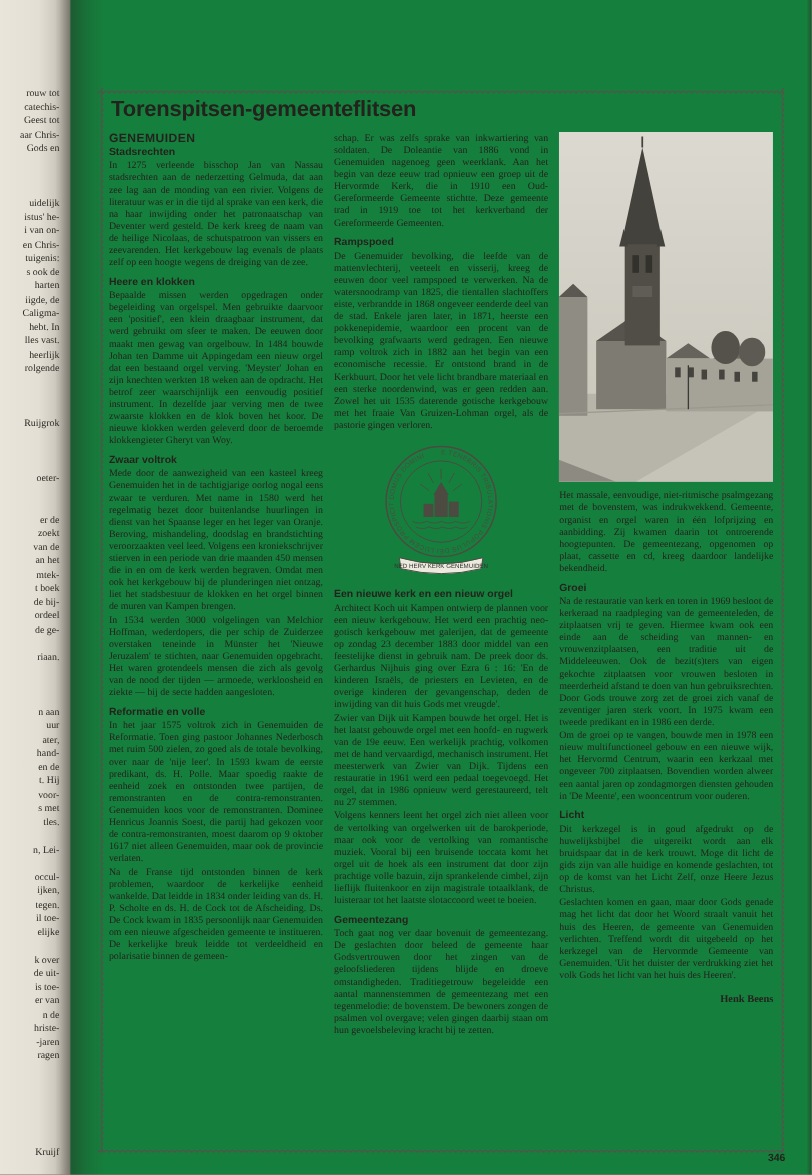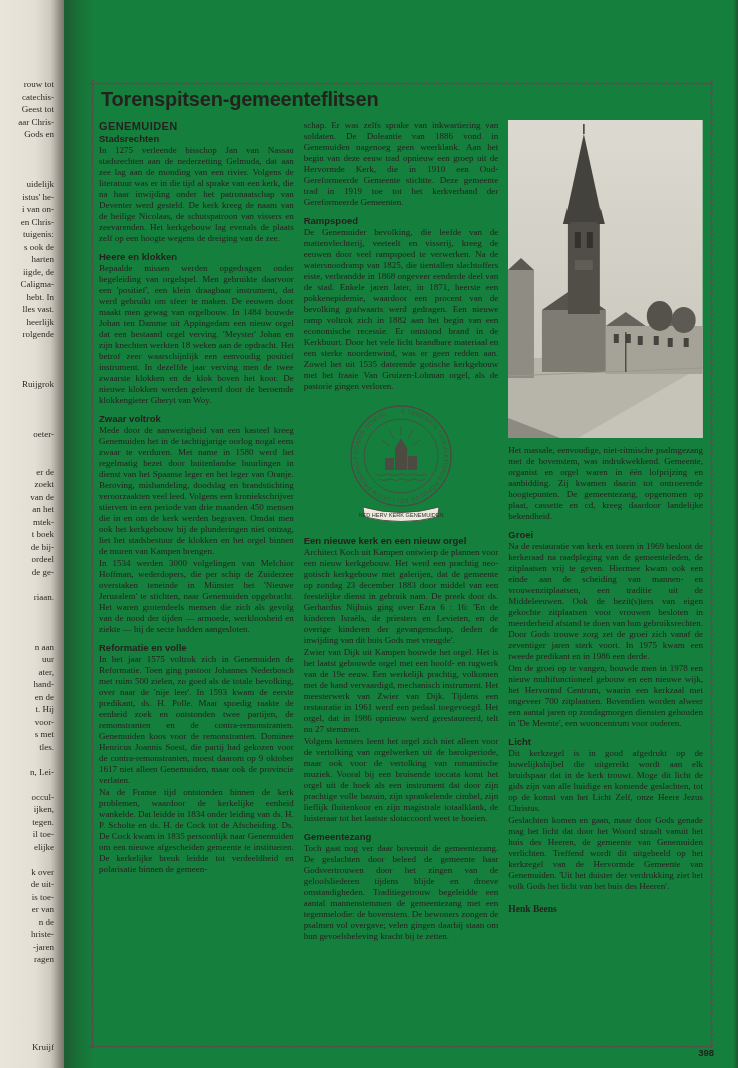--- a/index.html
+++ b/index.html
@@ -42,21 +42,21 @@
   .subject { font-family:"Liberation Sans", sans-serif; font-weight:bold; font-size:11px;
     letter-spacing:0.4px; color:#24221d; }
   h3.sec { font-family:"Liberation Sans", sans-serif; font-weight:bold; font-size:9.5px;
     color:#24221d; margin:7px 0 1px; }
   .subject + h3.sec { margin-top:1px; }
   p.body { font-size:9px; line-height:11px; text-align:justify; color:#24221d; margin:0 0 1px; }
 
   .photo { width:100%; height:318px; display:block; margin-bottom:7px; }
   .figure-seal { width:112px; height:128px; display:block; margin:8px auto 2px; }
   .author { font-family:"Liberation Serif", serif; font-weight:bold; font-size:9.5px;
-    margin-top:12px; color:#24221d; }
+    text-align:right; margin-top:12px; color:#24221d; }
 
   .pagenum { position:absolute; right:24px; bottom:10px; font-family:"Liberation Sans", sans-serif;
     font-weight:bold; font-size:9.5px; color:#24221d; }
 </style>
 </head>
 <body>
 
 <div class="scan">
 
   <div class="left-page">
@@ -253,17 +253,17 @@
             <h3 class="sec">Licht</h3>
             <p class="body">Dit kerkzegel is in goud afgedrukt op de huwelijksbijbel die uitgereikt wordt aan elk bruidspaar dat in de kerk trouwt. Moge dit licht de gids zijn van alle huidige en komende geslachten, tot op de komst van het Licht Zelf, onze Heere Jezus Christus.</p>
             <p class="body">Geslachten komen en gaan, maar door Gods genade mag het licht dat door het Woord straalt vanuit het huis des Heeren, de gemeente van Genemuiden verlichten. Treffend wordt dit uitgebeeld op het kerkzegel van de Hervormde Gemeente van Genemuiden. 'Uit het duister der verdrukking ziet het volk Gods het licht van het huis des Heeren'.</p>
             <div class="author">Henk Beens</div>
           </div>
 
         </div>
       </div>
     </div>
 
-    <div class="pagenum">398</div>
+    <div class="pagenum">346</div>
   </div>
 
   <div class="spine"></div>
 </div>
 
 </body></html>

